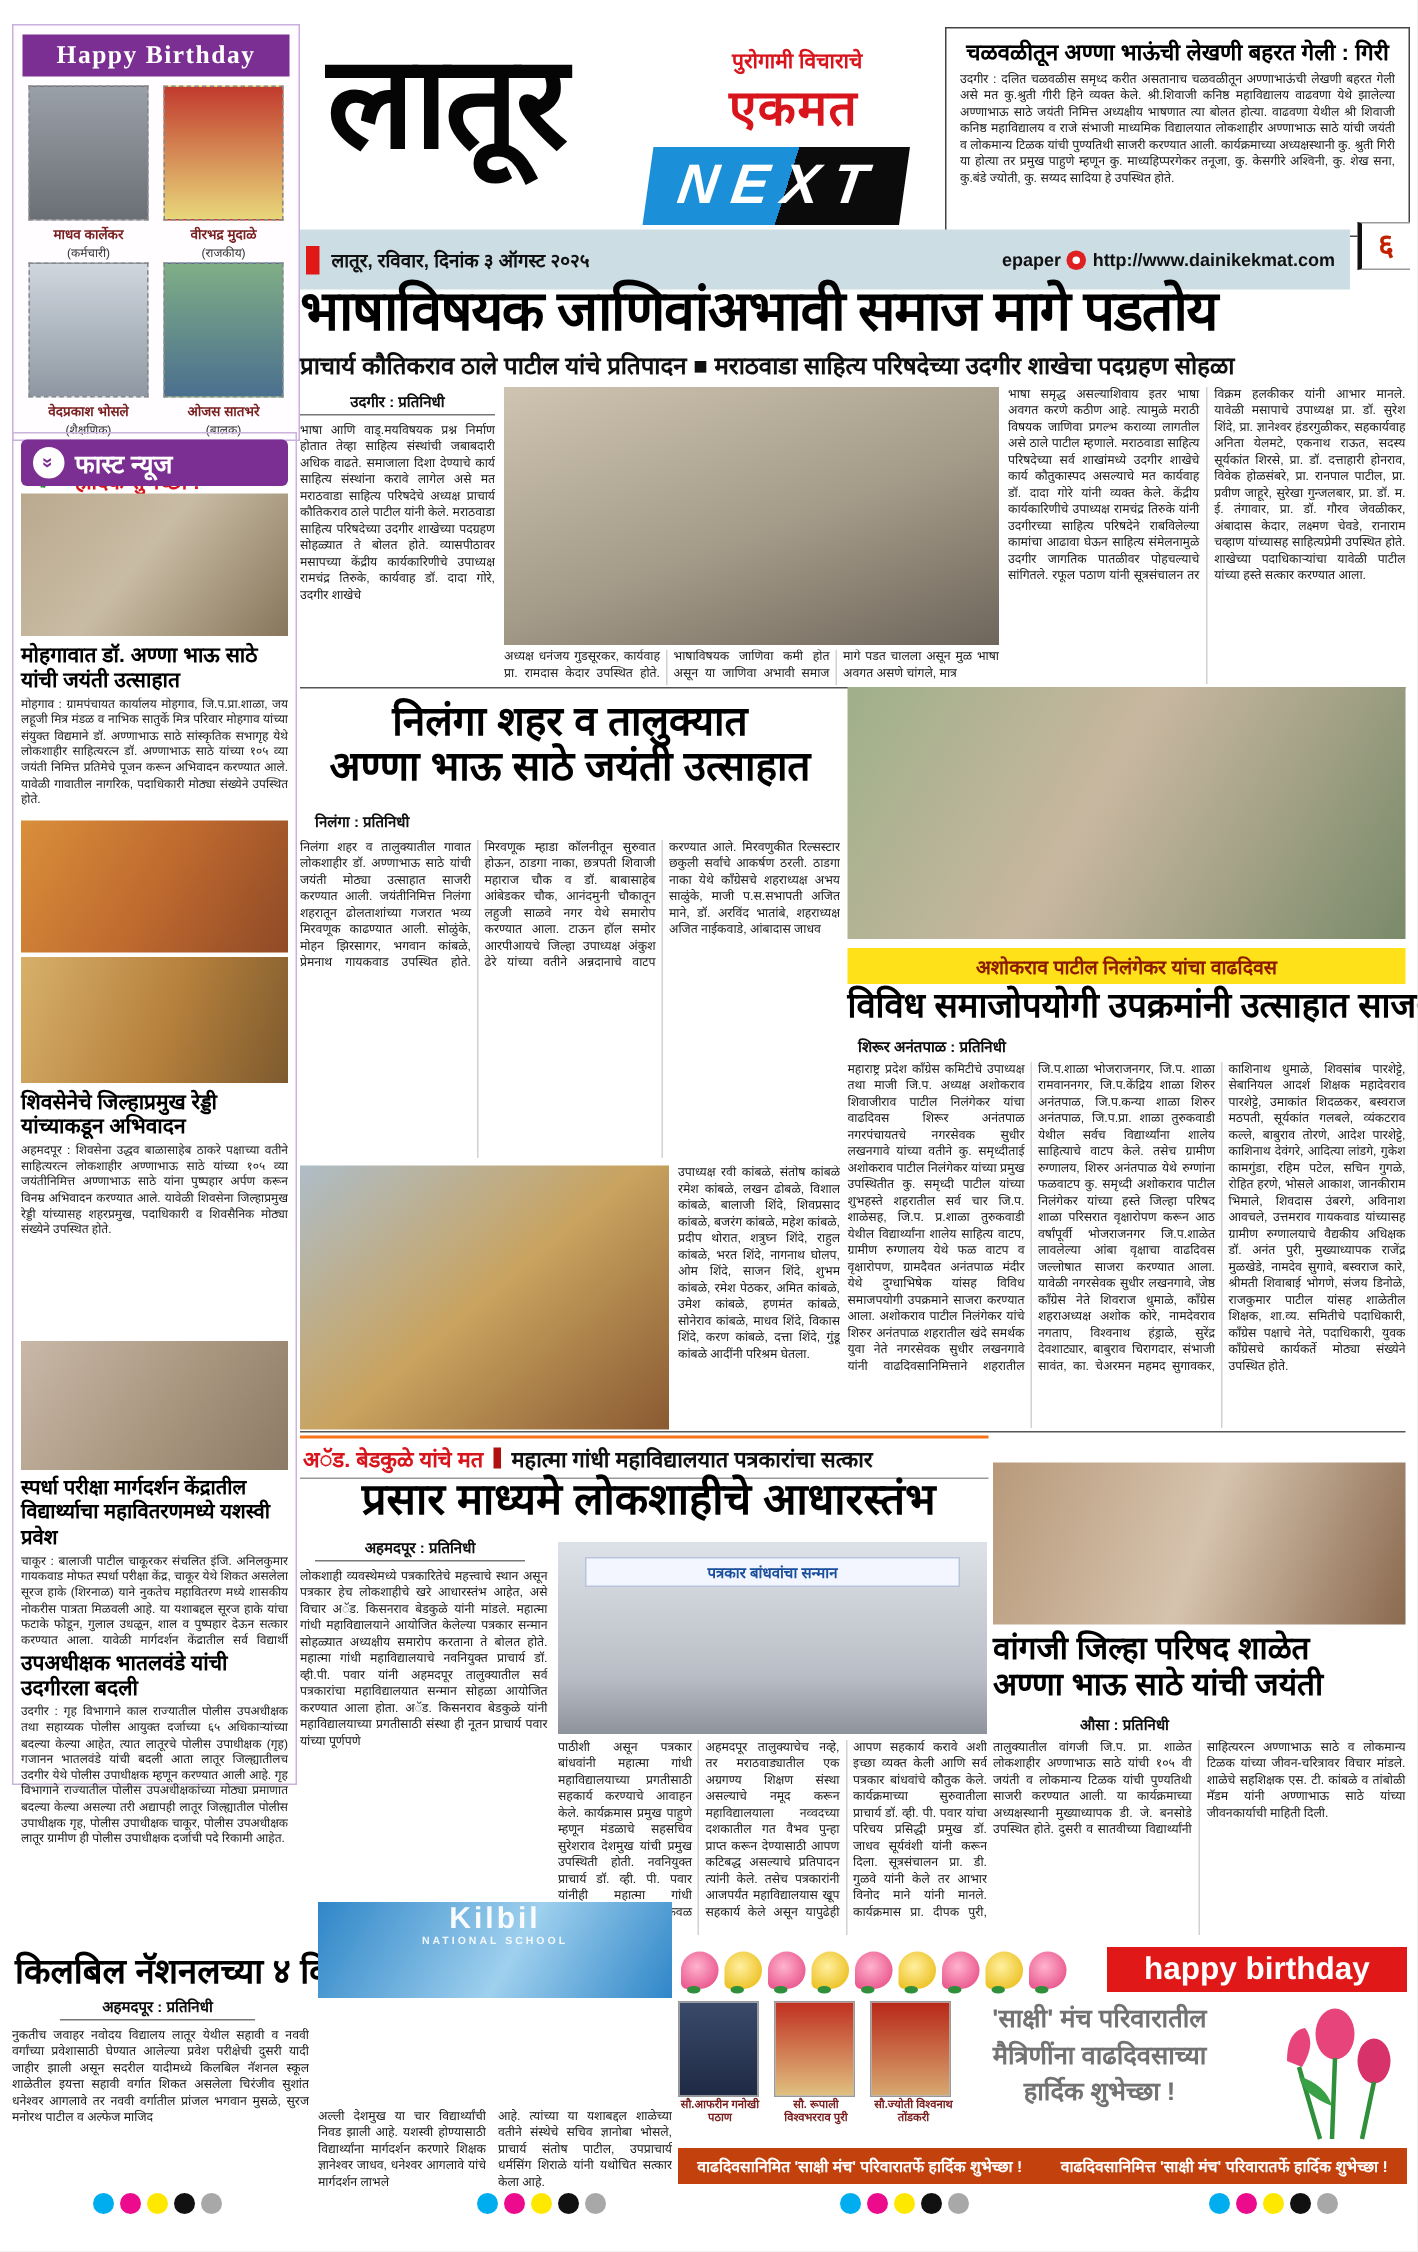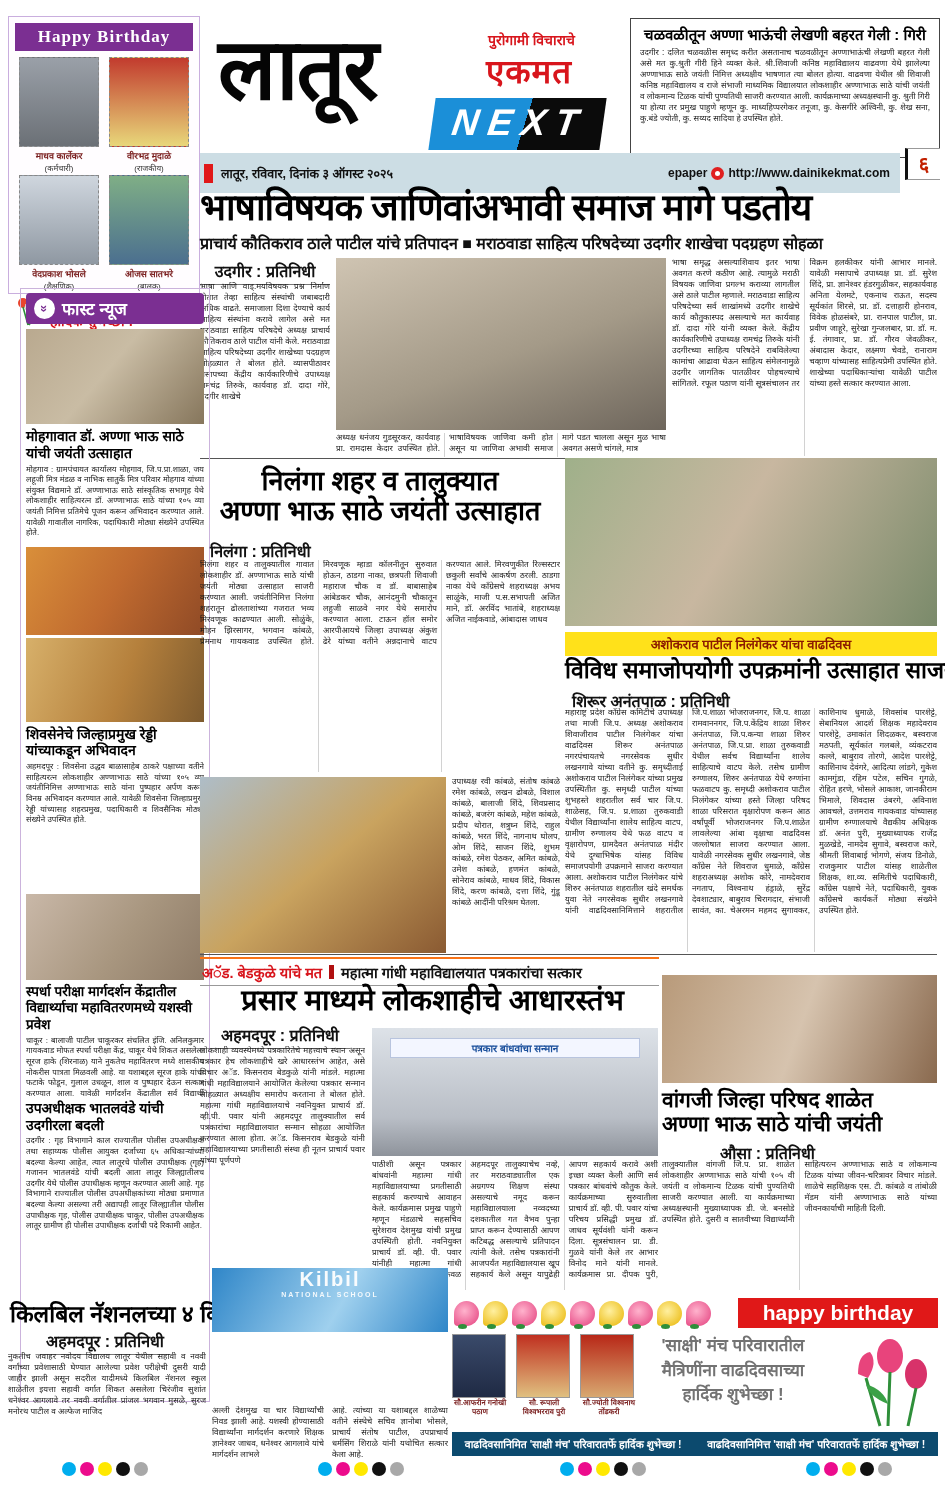--- a/index.html
+++ b/index.html
@@ -4,21 +4,21 @@
 <style>
   html,body{margin:0;padding:0;background:#e8e8e8;}
   .page{position:relative;width:945px;height:1501px;background:#ffffff;margin:0 auto;
         font-family:"Liberation Sans",sans-serif;overflow:hidden;}
   .abs{position:absolute;}
   .photo{background:#b8b2a6;overflow:hidden;}
   .jtext{font-size:8.2px;text-align:justify;line-height:1.34;color:#1c1c1c;overflow:hidden;}
   .cols2{column-count:2;column-gap:10px;column-rule:1px solid #d2d2d2;}
   .cols3{column-count:3;column-gap:9px;column-rule:1px solid #d2d2d2;}
   .hl{font-weight:bold;color:#000;}
-  .byline{font-weight:bold;font-size:16px;color:#111;}
+  .byline{font-weight:bold;font-size:10px;color:#111;}
   .rule{background:#555;height:1px;}
   
   .bday{border:1px solid #c9aede;background:#fffdff;}
   .bday-head{background:#7b2f92;color:#fff;font-weight:bold;font-size:17px;text-align:center;
              margin:6px;padding:4px 0;letter-spacing:1px;font-family:"Liberation Serif",serif;}
   .bday-grid{display:grid;grid-template-columns:1fr 1fr;gap:2px 6px;padding:0 8px;}
   .bcell{text-align:center;}
   .bcell .ph{width:78px;height:88px;margin:0 auto;border:1px dashed #888;}
   .bname{font-size:9px;font-weight:bold;color:#7a1f1f;margin-top:2px;}
   .brole{font-size:8px;color:#333;}
@@ -64,21 +64,21 @@
   .sb-body{font-size:8px;text-align:justify;line-height:1.33;color:#1c1c1c;overflow:hidden;}
   
   .hb-banner{background:#e01818;color:#fff;font-weight:bold;font-size:21px;text-align:center;line-height:30px;}
   .rose{width:25px;height:25px;border-radius:50% 50% 50% 4px;display:inline-block;
         background:radial-gradient(circle at 42% 40%,#ffb3cd,#e33d7c);position:relative;margin:0 2px;}
   .rose.y{background:radial-gradient(circle at 42% 40%,#fff0a0,#e8b400);}
   .rose:after{content:"";position:absolute;bottom:-3px;left:4px;width:9px;height:5px;border-radius:50%;background:#2f8f3a;}
   .sak-ph{width:52px;height:62px;border:1px solid #999;}
   .sak-name{font-size:7.5px;font-weight:bold;color:#7a1f1f;line-height:1.25;text-align:center;}
   .sak-msg{font-size:17px;font-weight:bold;color:#737373;text-align:center;line-height:1.45;}
-  .sak-bar{background:#0c4a6e;color:#fff;font-weight:bold;font-size:10.5px;display:flex;
+  .sak-bar{background:#c2410c;color:#fff;font-weight:bold;font-size:10.5px;display:flex;
            align-items:center;justify-content:space-around;}
   .regdot{width:14px;height:14px;border-radius:50%;display:inline-block;margin-right:4px;}
   .dotgroup{display:flex;}
   .banner-in-photo{background:#f3f6ff;color:#1a4f9c;font-weight:bold;font-size:10px;text-align:center;
                    margin:10px 18px 0;padding:2px 0;border:1px solid #b8c4de;}
   .kilbil-bg{background:linear-gradient(120deg,#2f86c8,#9fd0ee 55%,#2f86c8);color:#fff;text-align:center;}
   .kilbil-t{font-size:20px;font-weight:bold;letter-spacing:2px;opacity:.95;}
   .kilbil-s{font-size:7px;font-weight:bold;letter-spacing:2px;opacity:.9;}
 </style>
 </head>
@@ -152,21 +152,21 @@
   <div class="abs main-head" style="left:200px;top:180px;width:740px;">भाषाविषयक जाणिवांअभावी समाज मागे पडतोय</div>
   <div class="abs sub-head" style="left:200px;top:232px;width:740px;">प्राचार्य कौतिकराव ठाले पाटील यांचे प्रतिपादन ■ मराठवाडा साहित्य परिषदेच्या उदगीर शाखेचा पदग्रहण सोहळा</div>
 
   <div class="abs byline byline-box" style="left:200px;top:260px;width:130px;">उदगीर : प्रतिनिधी</div>
   <div class="abs jtext" style="left:200px;top:282px;width:130px;height:173px;">भाषा आणि वाड्.मयविषयक प्रश्न निर्माण होतात तेव्हा साहित्य संस्थांची जबाबदारी अधिक वाढते. समाजाला दिशा देण्याचे कार्य साहित्य संस्थांना करावे लागेल असे मत मराठवाडा साहित्य परिषदेचे अध्यक्ष प्राचार्य कौतिकराव ठाले पाटील यांनी केले. मराठवाडा साहित्य परिषदेच्या उदगीर शाखेच्या पदग्रहण सोहळ्यात ते बोलत होते. व्यासपीठावर मसापच्या केंद्रीय कार्यकारिणीचे उपाध्यक्ष रामचंद्र तिरुके, कार्यवाह डॉ. दादा गोरे, उदगीर शाखेचे</div>
   <div class="abs photo" style="left:336px;top:258px;width:330px;height:172px;background:linear-gradient(160deg,#cfc4b2,#a49a88 55%,#6e665c);"></div>
   <div class="abs jtext cols3" style="left:336px;top:433px;width:330px;height:24px;">अध्यक्ष धनंजय गुडसूरकर, कार्यवाह प्रा. रामदास केदार उपस्थित होते. भाषाविषयक जाणिवा कमी होत असून या जाणिवा अभावी समाज मागे पडत चालला असून मुळ भाषा अवगत असणे चांगले, मात्र</div>
   <div class="abs jtext cols2" style="left:672px;top:258px;width:265px;height:198px;">भाषा समृद्ध असल्याशिवाय इतर भाषा अवगत करणे कठीण आहे. त्यामुळे मराठी विषयक जाणिवा प्रगल्भ कराव्या लागतील असे ठाले पाटील म्हणाले. मराठवाडा साहित्य परिषदेच्या सर्व शाखांमध्ये उदगीर शाखेचे कार्य कौतुकास्पद असल्याचे मत कार्यवाह डॉ. दादा गोरे यांनी व्यक्त केले. केंद्रीय कार्यकारिणीचे उपाध्यक्ष रामचंद्र तिरुके यांनी उदगीरच्या साहित्य परिषदेने राबविलेल्या कामांचा आढावा घेऊन साहित्य संमेलनामुळे उदगीर जागतिक पातळीवर पोहचल्याचे सांगितले. रफूल पठाण यांनी सूत्रसंचालन तर विक्रम हलकीकर यांनी आभार मानले. यावेळी मसापाचे उपाध्यक्ष प्रा. डॉ. सुरेश शिंदे, प्रा. ज्ञानेश्वर हंडरगुळीकर, सहकार्यवाह अनिता येलमटे, एकनाथ राऊत, सदस्य सूर्यकांत शिरसे, प्रा. डॉ. दत्ताहारी होनराव, विवेक होळसंबरे, प्रा. रानपाल पाटील, प्रा. प्रवीण जाहूरे, सुरेखा गुन्जलबार, प्रा. डॉ. म. ई. तंगावार, प्रा. डॉ. गौरव जेवळीकर, अंबादास केदार, लक्ष्मण चेवडे, रानाराम चव्हाण यांच्यासह साहित्यप्रेमी उपस्थित होते. शाखेच्या पदाधिकाऱ्यांचा यावेळी पाटील यांच्या हस्ते सत्कार करण्यात आला.</div>
   <div class="abs rule" style="left:200px;top:458px;width:737px;"></div>
 
-  <div class="abs sidebar" style="left:20px;top:288px;width:190px;height:1114px;">
+  <div class="abs sidebar" style="left:8px;top:288px;width:190px;height:902px;">
     <div class="fn-head">
       <span class="fn-ic">
           <span>»</span>
         </span>
       <span>फास्ट न्यूज</span>
     </div>
     <div class="photo" style="height:95px;margin-top:5px;background:linear-gradient(130deg,#b9a98f,#c9bca4 45%,#86765c);"></div>
     <div class="sb-h" style="font-size:14px;">मोहगावात डॉ. अण्णा भाऊ साठे यांची जयंती उत्साहात</div>
     <div class="sb-body" style="height:78px;">मोहगाव : ग्रामपंचायत कार्यालय मोहगाव, जि.प.प्रा.शाळा, जय लहूजी मित्र मंडळ व नाभिक सातुर्के मित्र परिवार मोहगाव यांच्या संयुक्त विद्यमाने डॉ. अण्णाभाऊ साठे सांस्कृतिक सभागृह येथे लोकशाहीर साहित्यरत्न डॉ. अण्णाभाऊ साठे यांच्या १०५ व्या जयंती निमित्त प्रतिमेचे पूजन करून अभिवादन करण्यात आले. यावेळी गावातील नागरिक, पदाधिकारी मोठ्या संख्येने उपस्थित होते.</div>
     <div class="photo" style="height:88px;margin-top:4px;background:linear-gradient(120deg,#d98f3a,#c06a2f 50%,#8f4a26);"></div>

